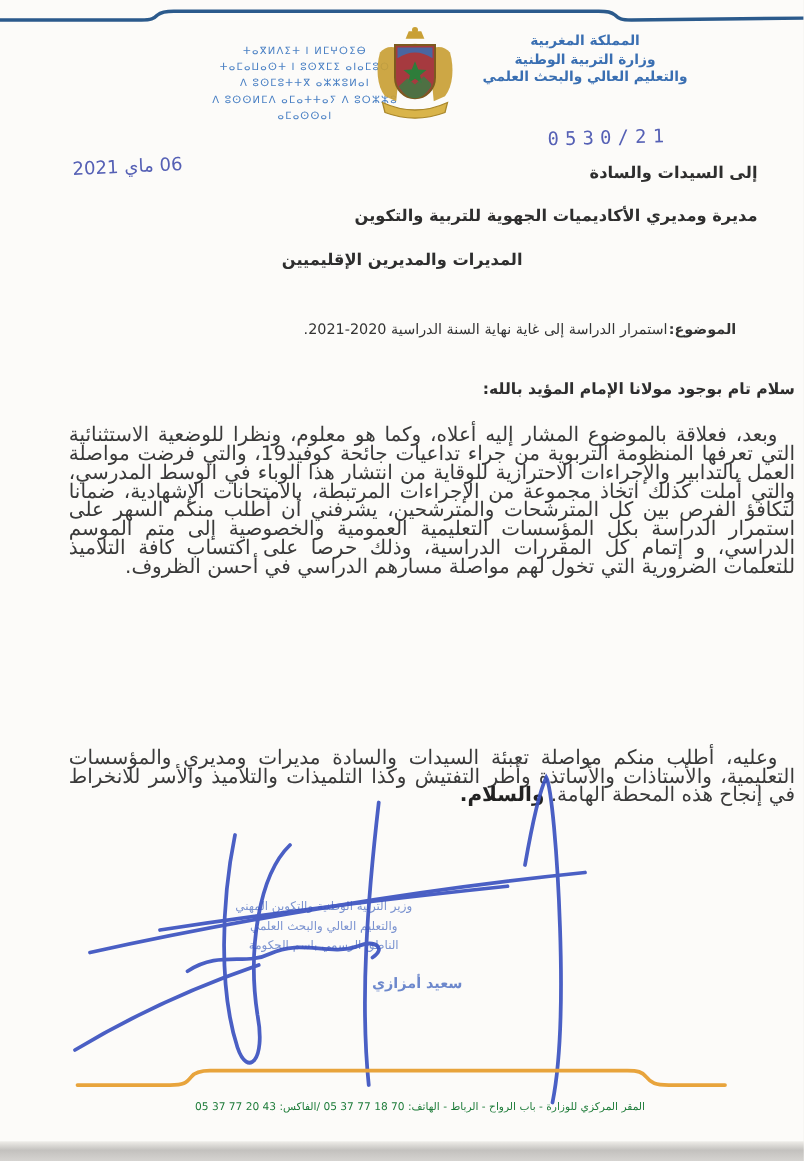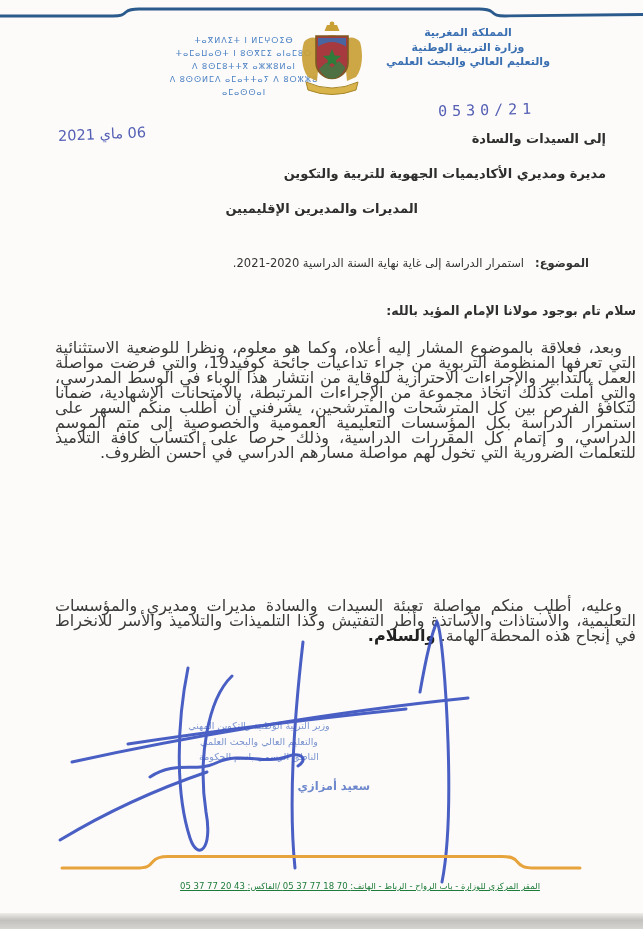--- a/index.html
+++ b/index.html
@@ -18,37 +18,37 @@
           transform:rotate(-1.5deg);font-family:"DejaVu Sans Mono",monospace;}
   .datestamp{left:58px;top:126px;color:#5560b5;font-size:14.5px;direction:rtl;
              transform:rotate(-2.5deg);letter-spacing:1px;}
   
   .addr{direction:rtl;font-weight:bold;color:#2e2e2e;font-size:13px;white-space:nowrap;text-align:center;}
   .addr1{right:83px;top:131px;}
   .addr2{right:83px;top:166px;}
   .addr3{right:271px;top:201px;}
   
   .subject{right:100px;top:256px;direction:rtl;font-size:11.5px;color:#333;white-space:nowrap;}
-  .subject .lbl{font-weight:bold;margin-left:11px;}
+  .subject .lbl{font-weight:bold;margin-left:1px;}
   .salutation{right:53px;top:303px;direction:rtl;font-weight:bold;font-size:12.5px;color:#2e2e2e;}
   
   .para{left:55px;right:53px;direction:rtl;text-align:justify;font-size:16px;
         line-height:15px;color:#3a3a3a;text-indent:14px;margin:0;}
   .p1{top:340px;} .p2{top:543px;} .p3{top:598px;}
   .closing{font-weight:bold;color:#222;margin-left:38px;}
   
   .stamp{left:128px;top:718px;width:262px;text-align:center;direction:rtl;
          color:#7b93d0;font-size:9.5px;line-height:15.5px;}
   .stampname{left:150px;top:779px;width:220px;text-align:right;direction:rtl;
              color:#6d88cc;font-size:11.5px;font-weight:bold;letter-spacing:2px;}
   
   .f-line1{left:150px;top:866px;width:372px;text-align:center;color:#1e7c3a;
            font-size:8.5px;font-weight:bold;direction:rtl;white-space:nowrap;}
-  .f-line2{left:132px;top:881px;width:408px;text-align:right;color:#1e7c3a;
-           font-size:8.5px;direction:rtl;white-space:nowrap;text-decoration:underline;}
+  .f-line2{left:132px;top:881px;width:408px;text-align:center;color:#1e7c3a;
+           font-size:8.5px;direction:rtl;white-space:nowrap;}
   .f-line2 .num{direction:ltr;unicode-bidi:embed;}
   .scan-edge{left:0;right:0;bottom:0;height:16px;
              background:linear-gradient(to bottom,#efede9,#c3c1be 45%,#d6d4d1);}
 </style>
 </head>
 <body>
 
 <div class="page">
 
   <svg class="abs" style="left:0;top:0;" width="643" height="24" viewBox="0 0 643 24">

